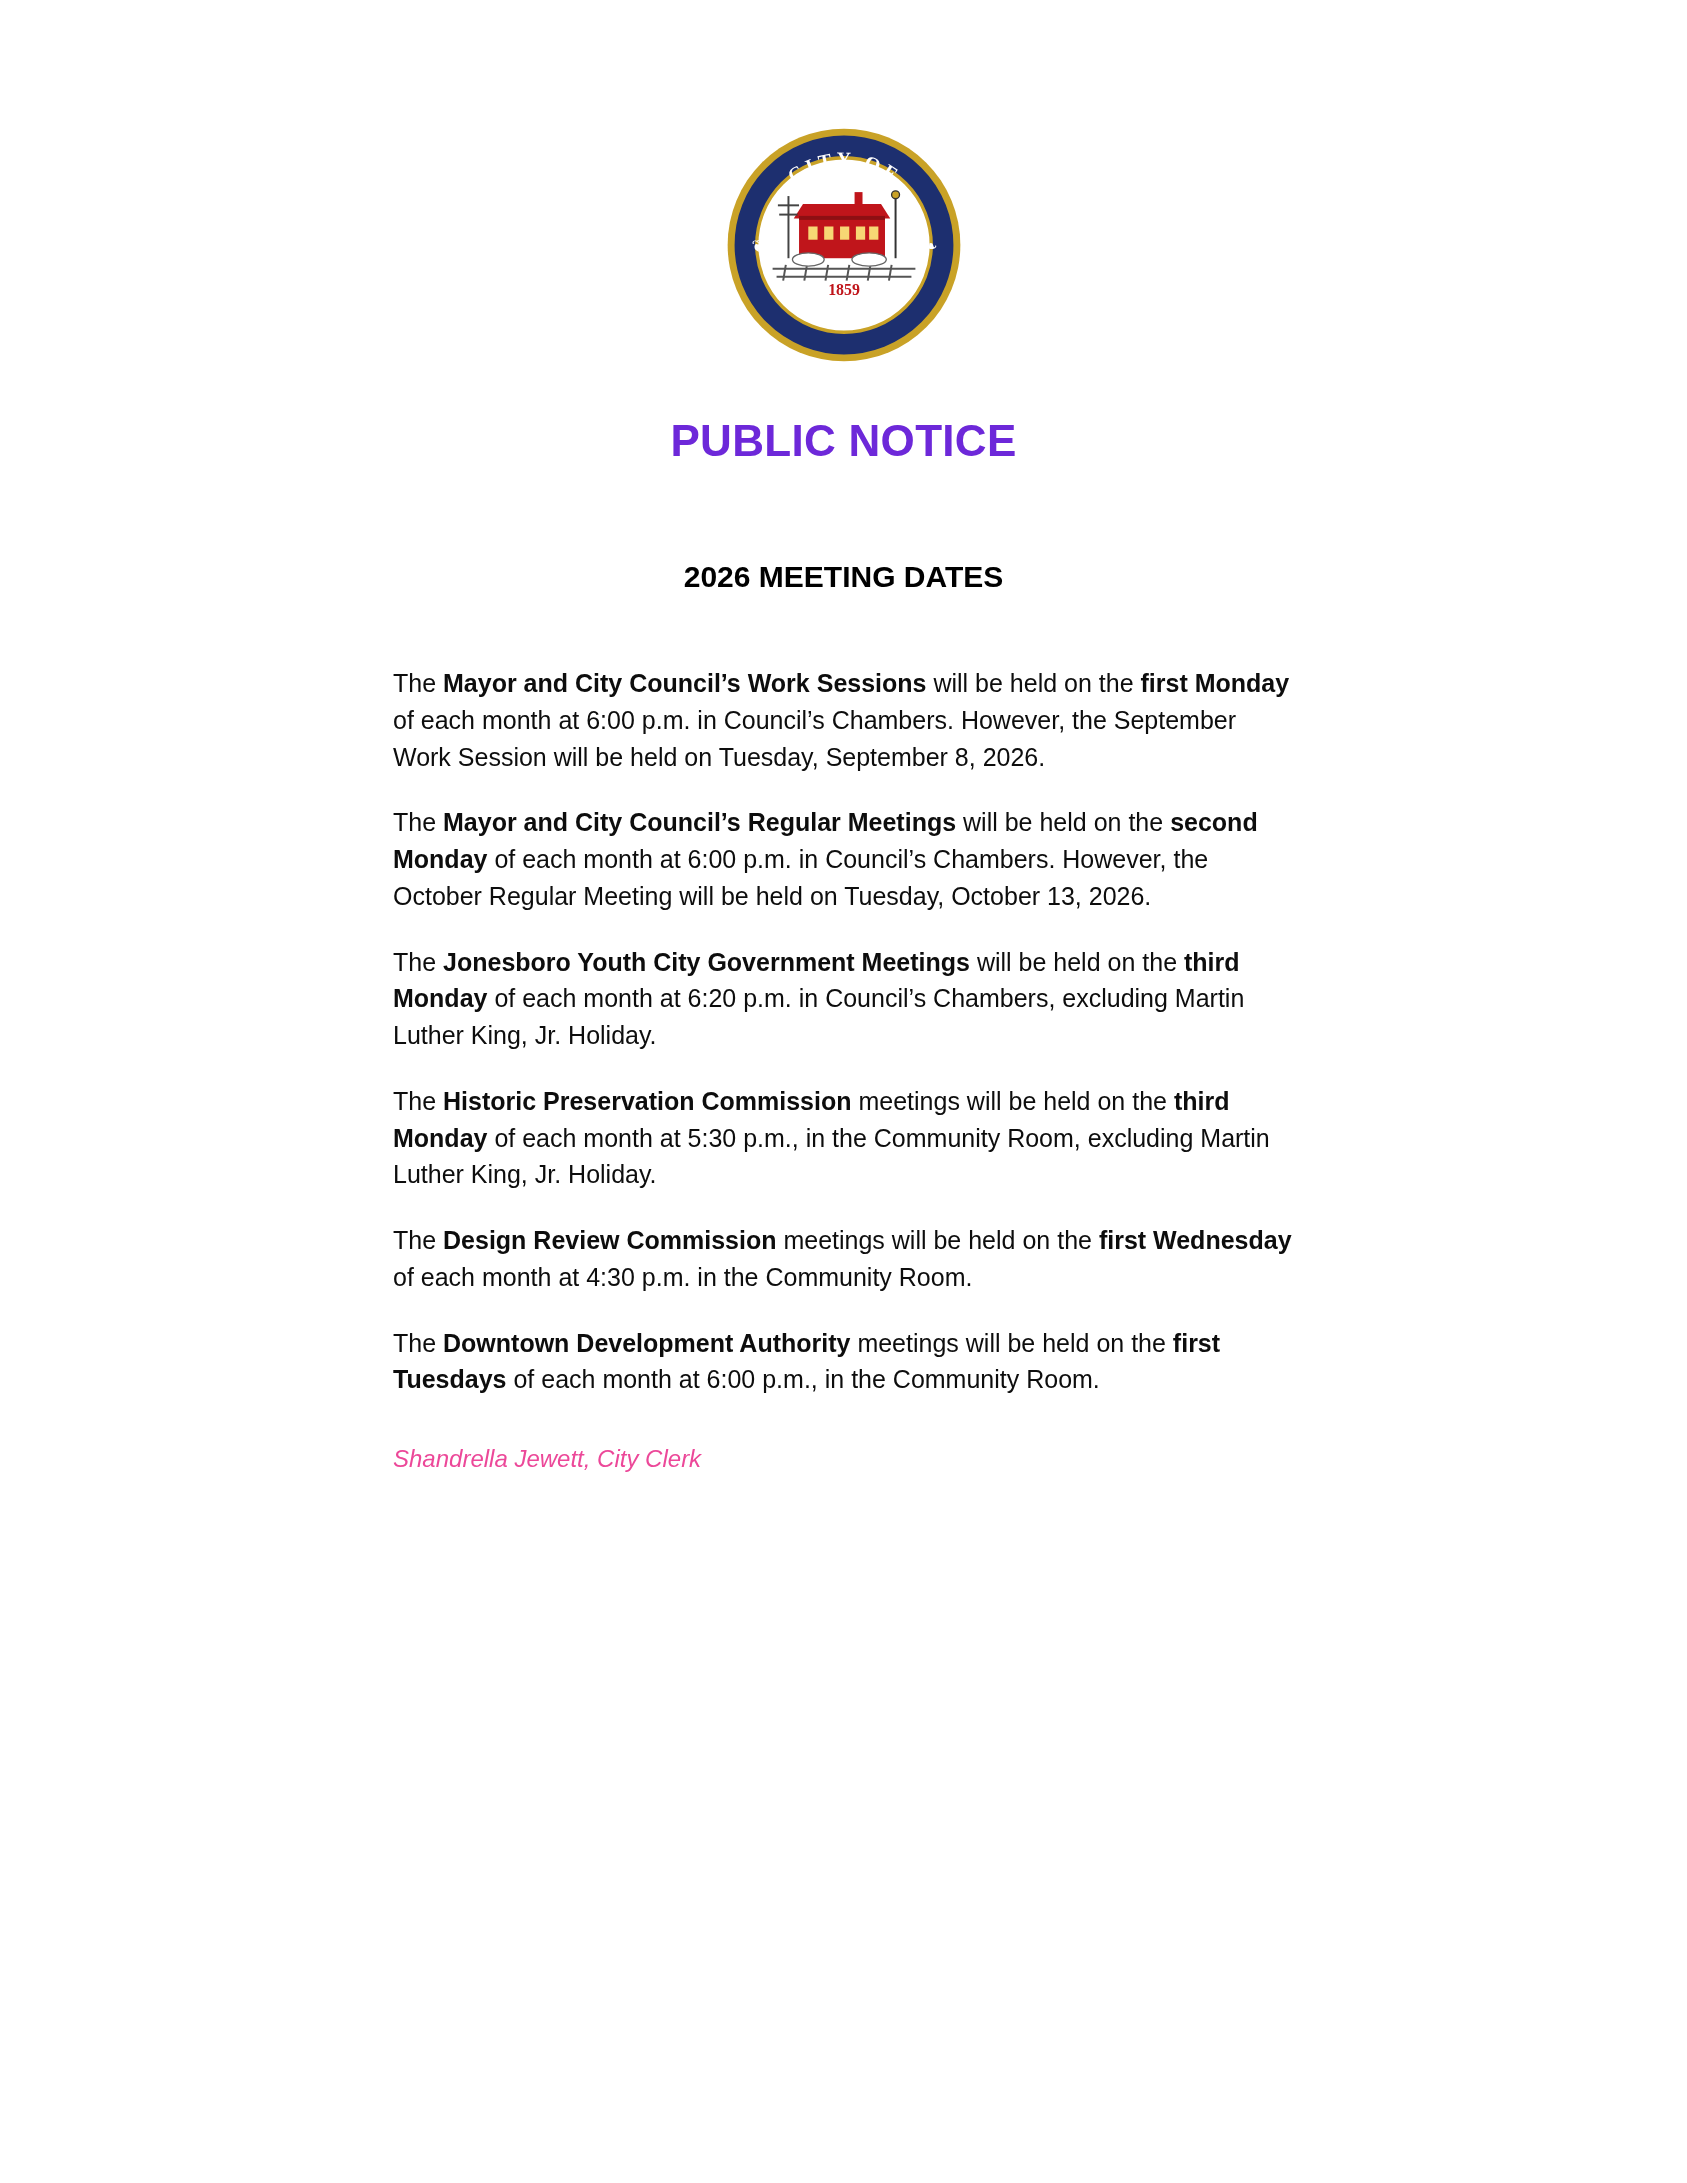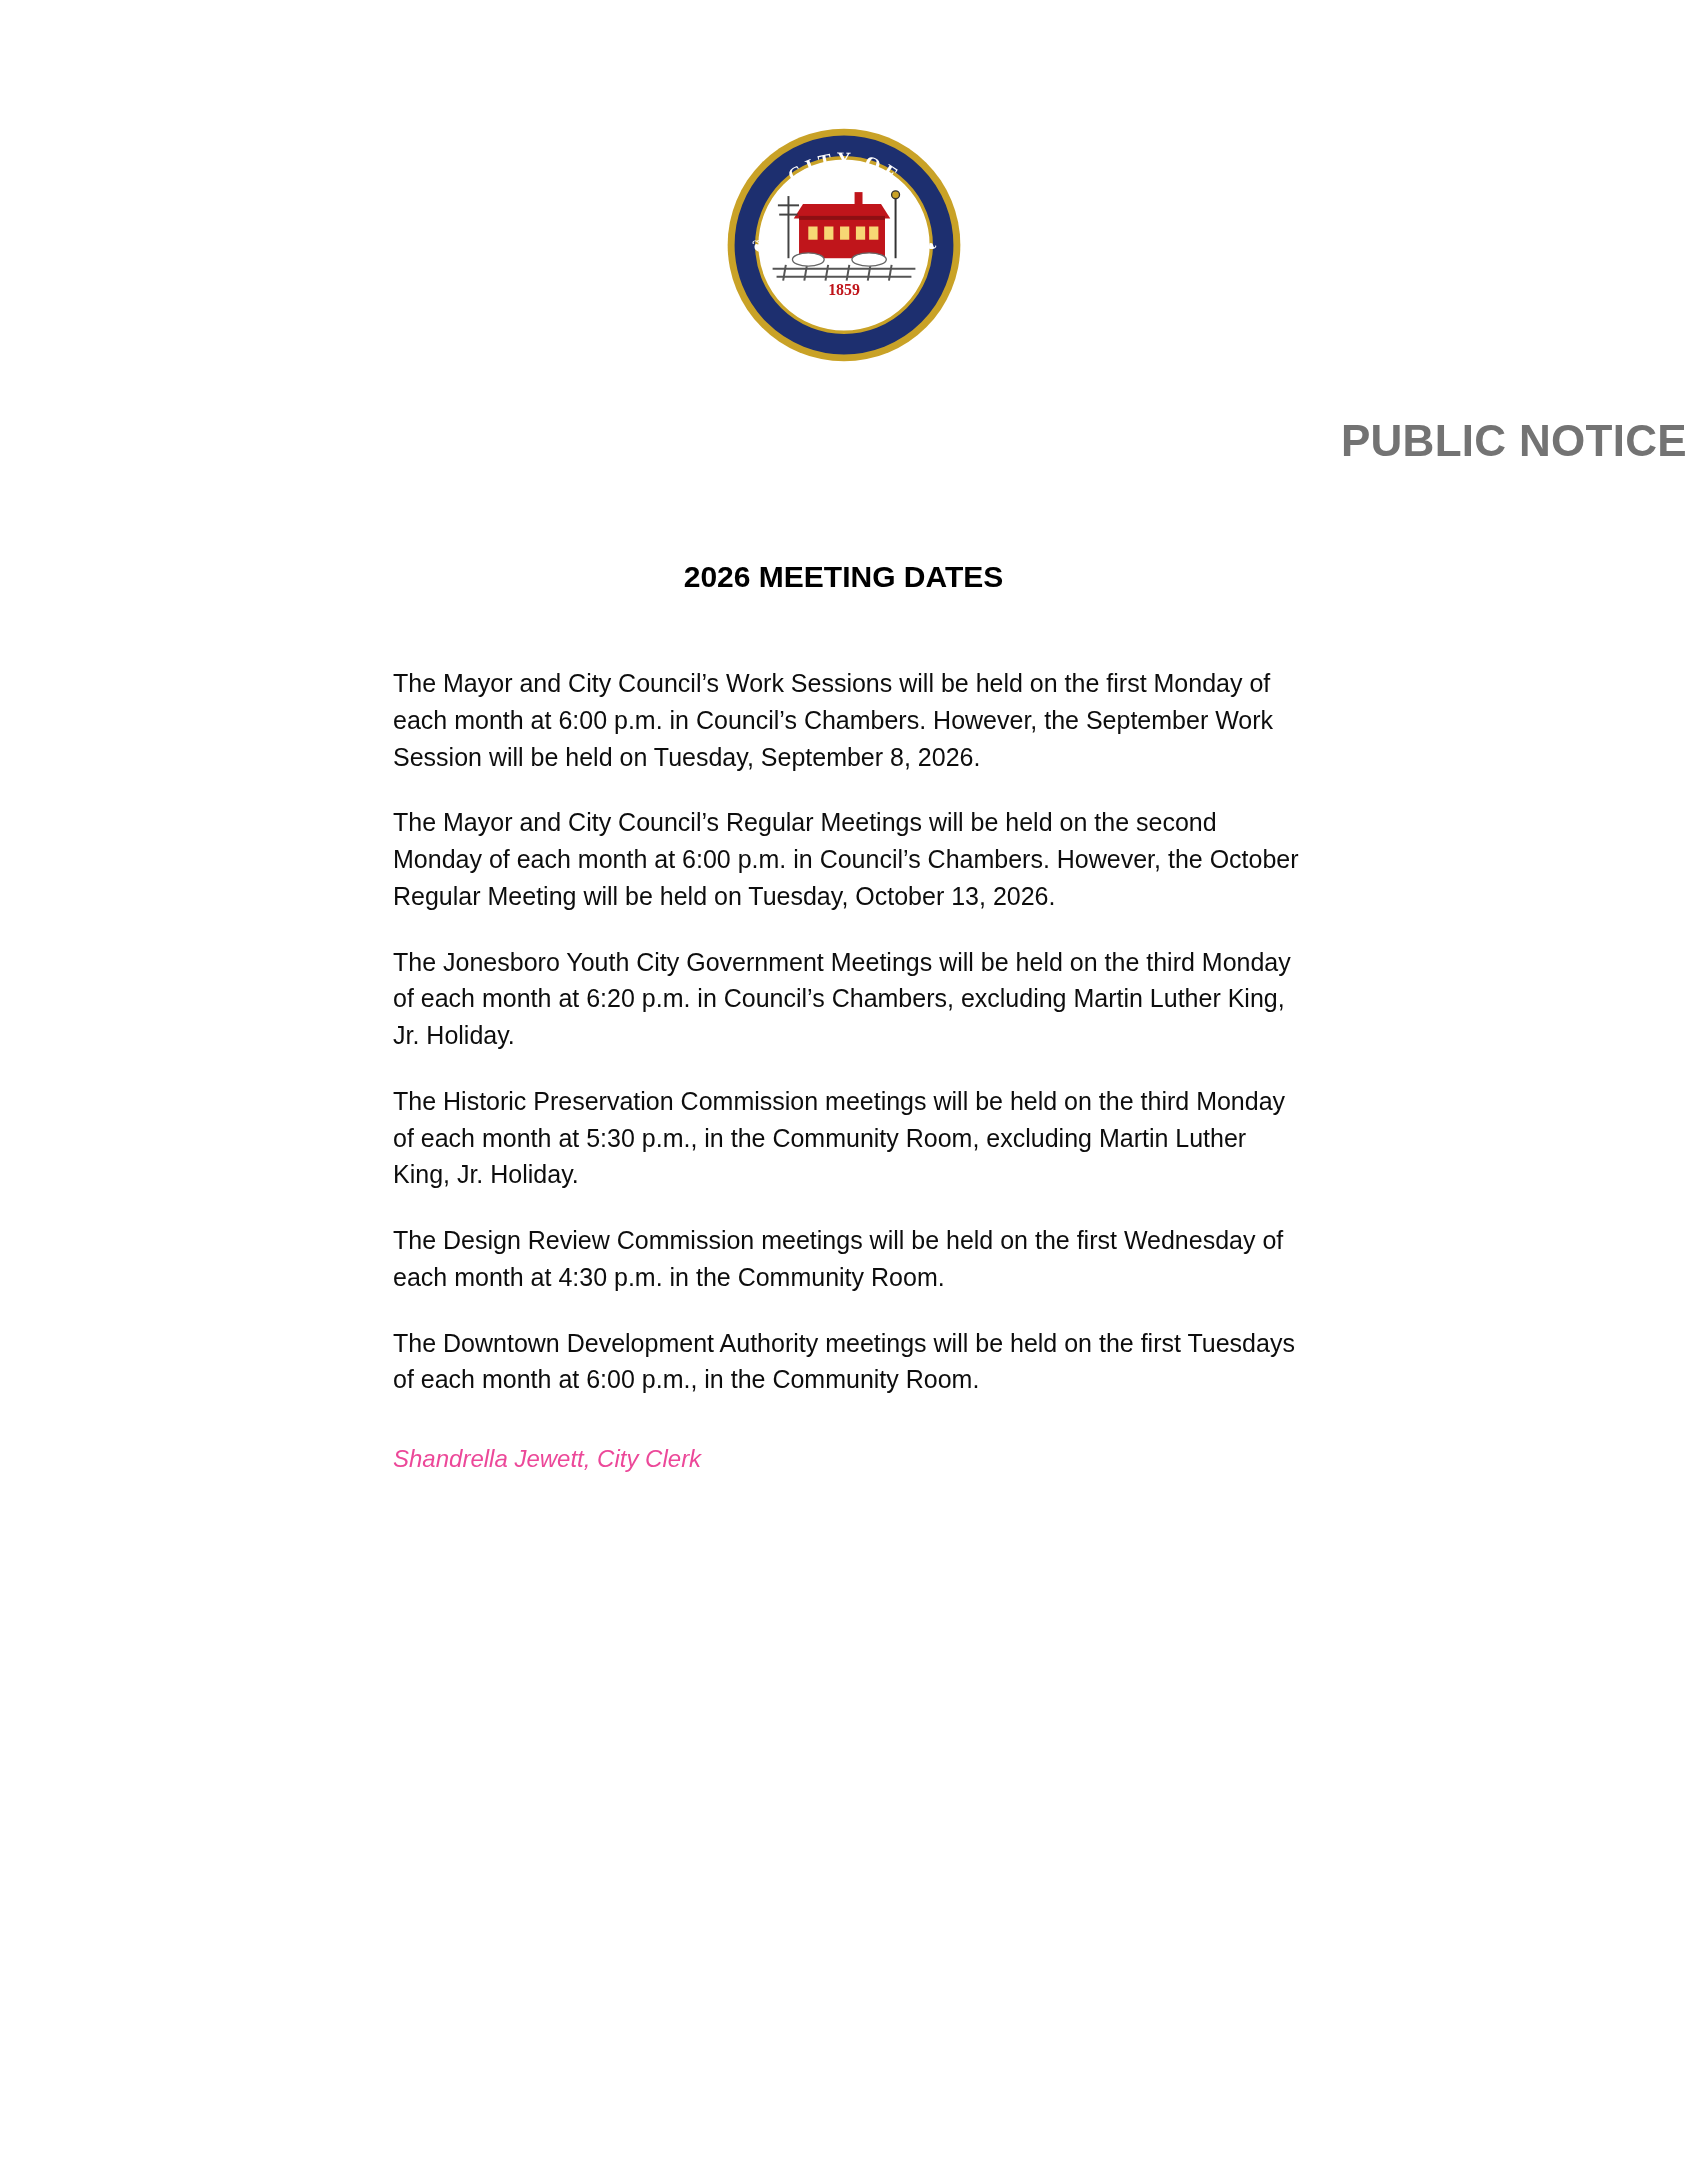--- a/index.html
+++ b/index.html
@@ -30,26 +30,26 @@
   }
   .seal {
     position: relative;
     width: 238px;
     height: 238px;
   }
   .seal svg { display: block; }
 
   
   .title {
-    text-align: right;
+    text-align: center;
     font-size: 44px;
     font-weight: bold;
     letter-spacing: 0.3px;
     margin-top: 52px;
-    color: #737373;
+    color: #6d28d9;
   }
   .subtitle {
     text-align: center;
     font-size: 30px;
     font-weight: bold;
     text-underline-offset: 4px;
     margin-top: 94px;
     color: #000;
   }
 
@@ -62,21 +62,21 @@
     box-sizing: border-box;
     margin-top: 71px;
   }
   .para {
     font-size: 25px;
     line-height: 1.47;
     margin: 0 0 29px 0;
     color: #0d0d0d;
     text-align: left;
   }
-  .para b { font-weight: normal; }
+  .para b { font-weight: bold; }
   .sign {
     font-size: 24px;
     line-height: 1.45;
     font-style: italic;
     margin: 0;
     color: #ec4899;
   }
   .sign-block { margin-top: 44px; }
 </style>
 </head>

